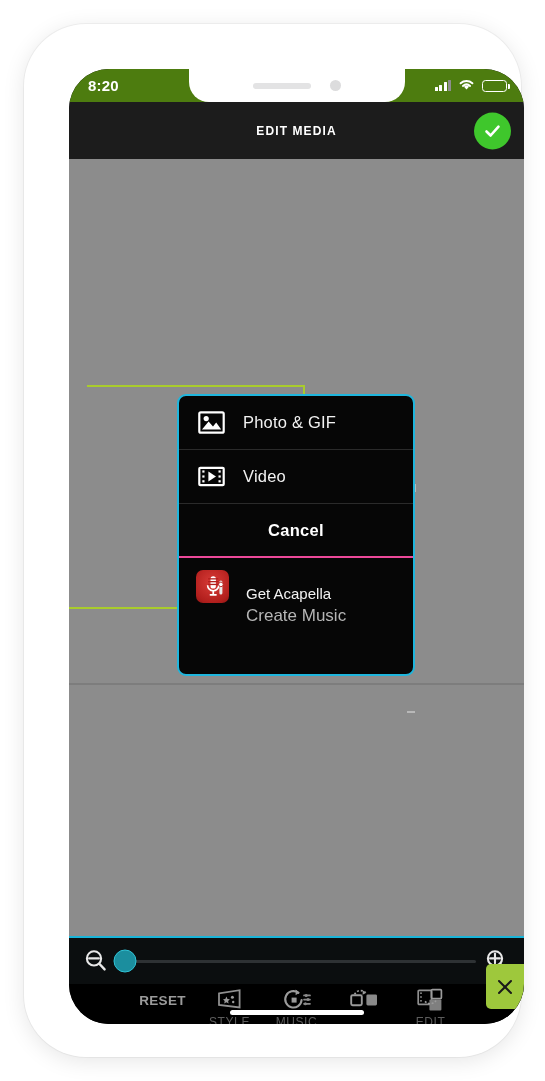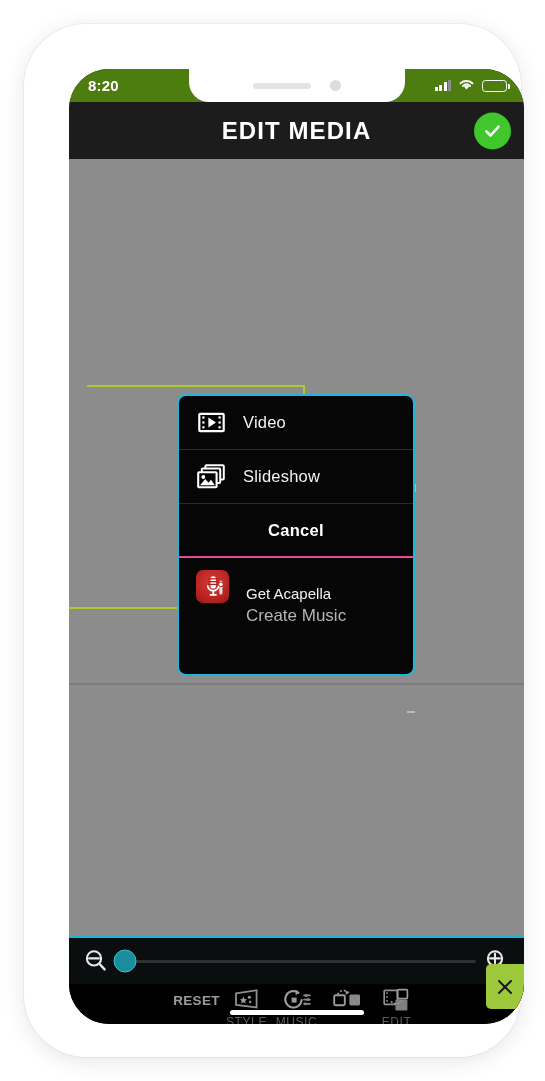--- a/index.html
+++ b/index.html
@@ -64,21 +64,21 @@
   }
   .battery .lvl{ height:100%; background:#fff; border-radius:1.5px; }
 
   
   .header{
     position:absolute; left:0; top:33px; width:100%; height:57px;
     background:#1c1c1c; z-index:25;
     display:flex; align-items:center; justify-content:center;
   }
   .header-title{
-    color:#ffffff; font-size:24px; font-weight:bold; letter-spacing:1.1px;
+    color:#ffffff; font-size:12px; font-weight:bold; letter-spacing:1.1px;
   }
   .confirm-btn{
     position:absolute; right:13px; top:50%; transform:translateY(-50%);
     width:37px; height:37px; border-radius:50%;
     background:#3fc72c;
     display:flex; align-items:center; justify-content:center;
     cursor:pointer;
   }
   .confirm-btn svg{ display:block; }
 
@@ -154,21 +154,21 @@
     position:absolute; left:8px; top:50%; transform:translate(-50%,-50%);
     width:23px; height:23px; border-radius:50%;
     background:#1b8e9e; border:1.5px solid #30c3d6; cursor:pointer;
   }
   .mag{ width:26px; height:26px; flex:none; cursor:pointer; }
 
   
   .toolbar{
     position:absolute; left:0; top:915px; width:100%; height:40px;
     background:#000000; z-index:15;
-    display:flex; align-items:flex-start; justify-content:center; 
+    display:flex; align-items:flex-start; justify-content:center; gap:17px;
     padding-top:2px;
   }
   .tool{
     width:50px; display:flex; flex-direction:column; align-items:center; gap:1px;
     cursor:pointer;
   }
   .tool .ticon{ height:28px; display:flex; align-items:center; justify-content:center; }
   .tool .tlabel{ color:#5d5d5d; font-size:12px; letter-spacing:.6px; }
   .tool .tlabel.blank{ visibility:hidden; }
   .reset-chip{
@@ -242,49 +242,47 @@
         <div class="handle a"></div>
         <div class="handle b"></div>
         <div class="handle c"></div>
         <div class="handle d"></div>
         <div class="handle e"></div>
         <div class="canvas-bottom-line"></div>
       </div>
 
       <div class="modal">
 
+        <div class="m-item">
+          <span class="m-icon">
+            <svg width="27" height="23" viewBox="0 0 27 23">
+              <rect x="1.3" y="1.3" width="24.4" height="20.4" rx="1.5" stroke="#fff" stroke-width="2.2" fill="none"></rect>
+              <circle cx="8.2" cy="7.6" r="2.6" fill="#fff"></circle>
+              <path d="M4 18.6 L10.6 10.4 L15 15.4 L18.2 11.6 L23.2 18.6 Z" fill="#fff"></path>
+            </svg>
+          </span>
+          <span class="m-label">Photo &amp; GIF</span>
+        </div>
 
         <div class="m-item">
           <span class="m-icon">
             <svg width="27" height="23" viewBox="0 0 27 23">
               <rect x="1.3" y="2.8" width="24.4" height="17.4" rx="1" stroke="#fff" stroke-width="2.2" fill="none"></rect>
               <rect x="4.3" y="5.4" width="2.2" height="2.2" fill="#fff"></rect>
               <rect x="4.3" y="10.4" width="2.2" height="2.2" fill="#fff"></rect>
               <rect x="4.3" y="15.2" width="2.2" height="2.2" fill="#fff"></rect>
               <rect x="20.5" y="5.4" width="2.2" height="2.2" fill="#fff"></rect>
               <rect x="20.5" y="10.4" width="2.2" height="2.2" fill="#fff"></rect>
               <rect x="20.5" y="15.2" width="2.2" height="2.2" fill="#fff"></rect>
               <path d="M10.4 6.6 L18 11.5 L10.4 16.4 Z" fill="#fff"></path>
             </svg>
           </span>
           <span class="m-label">Video</span>
         </div>
 
-        <div class="m-item">
-          <span class="m-icon">
-            <svg width="28" height="25" viewBox="0 0 28 25">
-              <rect x="8.4" y="1.2" width="18.4" height="14.4" rx="1" stroke="#fff" stroke-width="2" fill="#060606"></rect>
-              <rect x="4.8" y="4.6" width="18.4" height="14.4" rx="1" stroke="#fff" stroke-width="2" fill="#060606"></rect>
-              <rect x="1.2" y="8.2" width="18.4" height="15" rx="1" stroke="#fff" stroke-width="2.1" fill="#060606"></rect>
-              <circle cx="6.3" cy="13" r="1.9" fill="#fff"></circle>
-              <path d="M3 21.2 L8.3 15 L11.6 18.8 L14 15.8 L17.8 21.2 Z" fill="#fff"></path>
-            </svg>
-          </span>
-          <span class="m-label">Slideshow</span>
-        </div>
 
         <div class="m-cancel">
           <span>Cancel</span>
         </div>
 
         <div class="m-promo">
           <span class="promo-icon">
             <svg width="26" height="26" viewBox="0 0 26 26">
               <rect x="10.5" y="3.2" width="5.4" height="12.4" rx="2.7" fill="#fff"></rect>
               <rect x="8.1" y="5.2" width="10.2" height="1.3" fill="#b21f1d"></rect>

